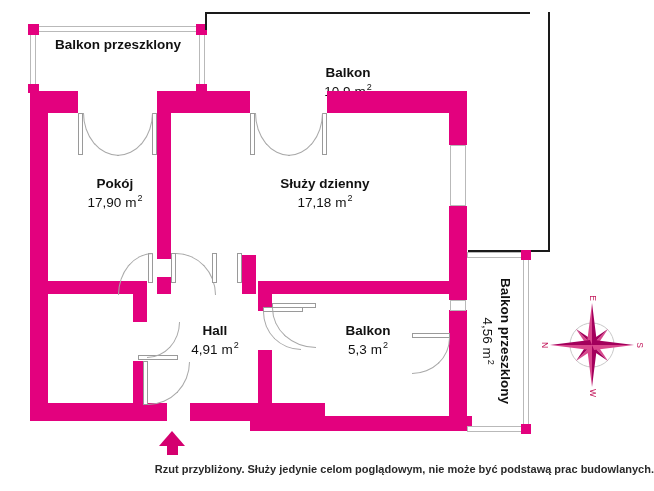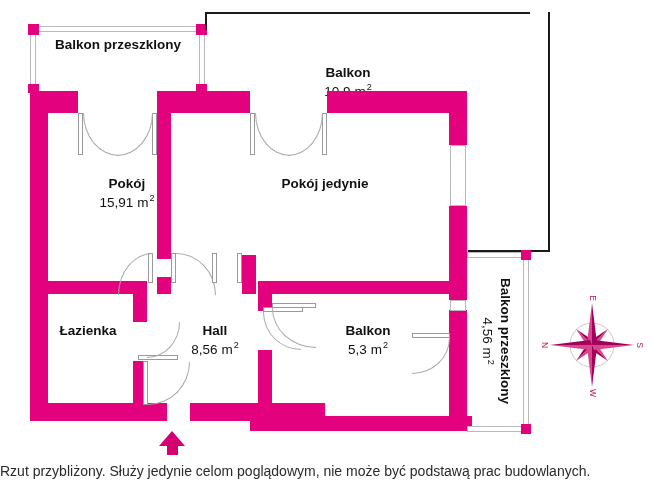--- a/index.html
+++ b/index.html
@@ -110,23 +110,24 @@
     color: #c2185b;
     font-weight: normal;
     transform: rotate(90deg);
     transform-origin: center center;
   }
   
   .footer-note {
     position: absolute;
     left: 0;
     right: 0;
-    text-align: left;
-    font-size: 14px;
+    text-align: right;
+    font-size: 11px;
     color: #2a2a2a;
+    font-weight: bold;
   }
 </style>
 </head>
 <body>
 
 <div id="plan">
 
   <div class="rail" style="left:30px; top:26px; width:175px; height:6px;"></div>
   <div class="rail" style="left:30px; top:26px; width:6px; height:65px;"></div>
   <div class="rail" style="left:199px; top:26px; width:6px; height:65px;"></div>
@@ -218,36 +219,36 @@
   <div class="wall" style="left:258px; top:350px; width:14px; height:66px;"></div>
   <div class="door-leaf" style="left:263px; top:307px; width:40px; height:5px;"></div>
   <div class="door-arc" style="left:263px; top:312px; width:38px; height:38px; border-radius:0 0 0 100%; border-top:none; border-right:none;"></div>
 
   <div class="door-leaf" style="left:272px; top:303px; width:44px; height:5px;"></div>
   <div class="door-arc" style="left:272px; top:308px; width:44px; height:40px; border-radius:0 0 0 100%; border-top:none; border-right:none;"></div>
 
   <div class="door-leaf" style="left:412px; top:333px; width:38px; height:5px;"></div>
   <div class="door-arc" style="left:412px; top:338px; width:38px; height:36px; border-radius:0 0 100% 0; border-top:none; border-left:none;"></div>
 
-  <div class="room-label" style="left:72px; top:175px; width:110px;text-align:center;">
+  <div class="room-label" style="left:60px; top:175px; width:110px;text-align:center;">
     <span class="room-name">Pokój</span>
-    <span class="room-area"><span>15,91</span>&nbsp;<span>m</span><span class="sup">2</span></span>
+    <span class="room-area"><span>17,90</span>&nbsp;<span>m</span><span class="sup">2</span></span>
   </div>
 
   <div class="room-label" style="left:255px; top:175px; width:140px;">
-    <span class="room-name">Pokój jedynie</span>
+    <span class="room-name">Służy dzienny</span>
+    <span class="room-area"><span>17,18</span>&nbsp;<span>m</span><span class="sup">2</span></span>
   </div>
 
   <div class="room-label" style="left:40px; top:322px; width:96px;">
-    <span class="room-name">Łazienka</span>
   </div>
 
   <div class="room-label" style="left:175px; top:322px; width:80px;">
     <span class="room-name">Hall</span>
-    <span class="room-area"><span>8,56</span>&nbsp;<span>m</span><span class="sup">2</span></span>
+    <span class="room-area"><span>4,91</span>&nbsp;<span>m</span><span class="sup">2</span></span>
   </div>
 
   <div class="room-label" style="left:318px; top:322px; width:100px;">
     <span class="room-name">Balkon</span>
     <span class="room-area"><span>5,3</span>&nbsp;<span>m</span><span class="sup">2</span></span>
   </div>
 
   <div class="entry-arrow" style="left:172px; top:431px;">
     <div class="arrow-head"></div>
     <div class="arrow-stem"></div>

